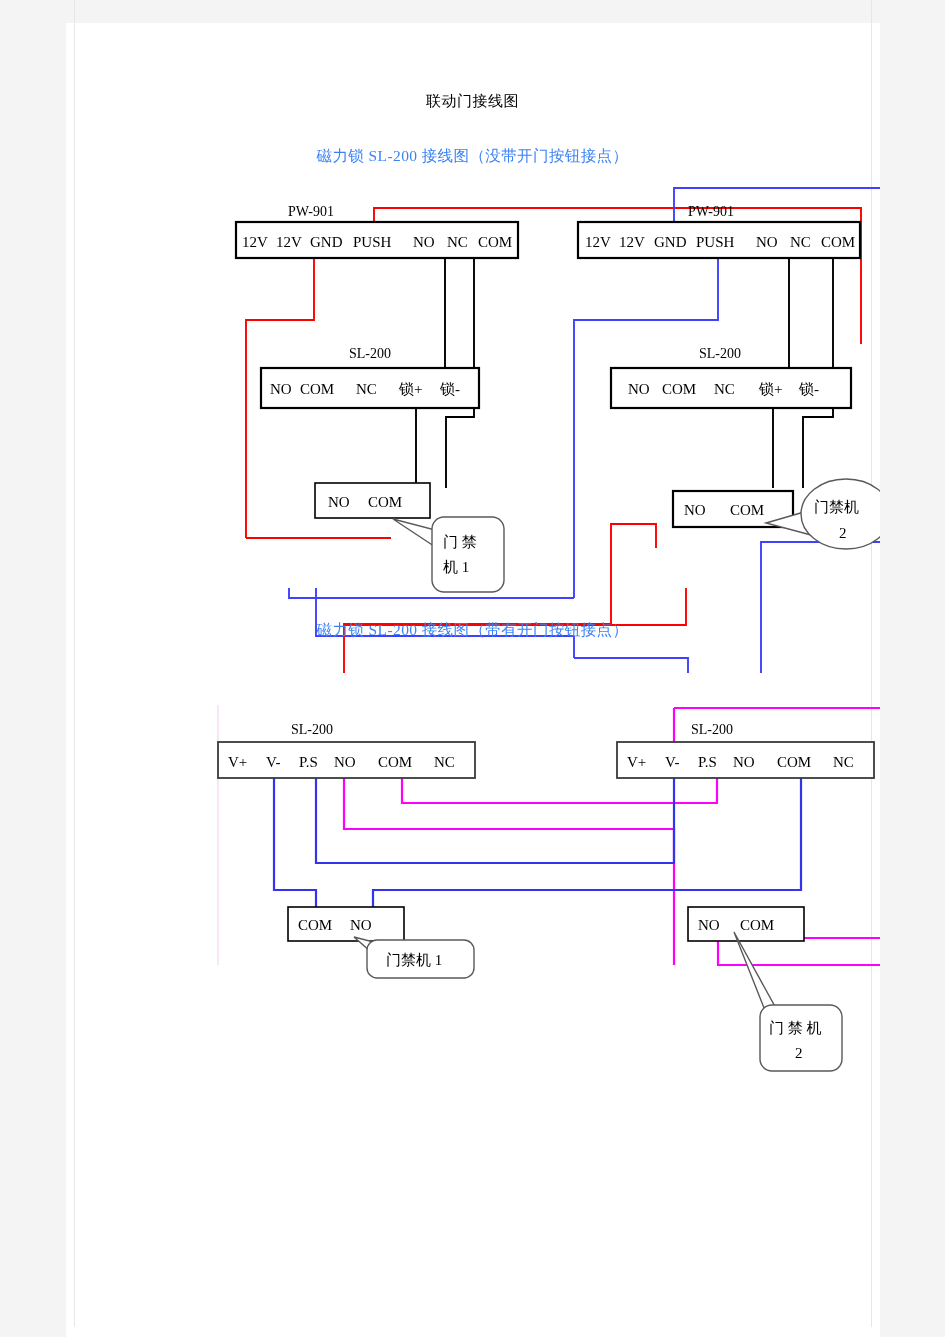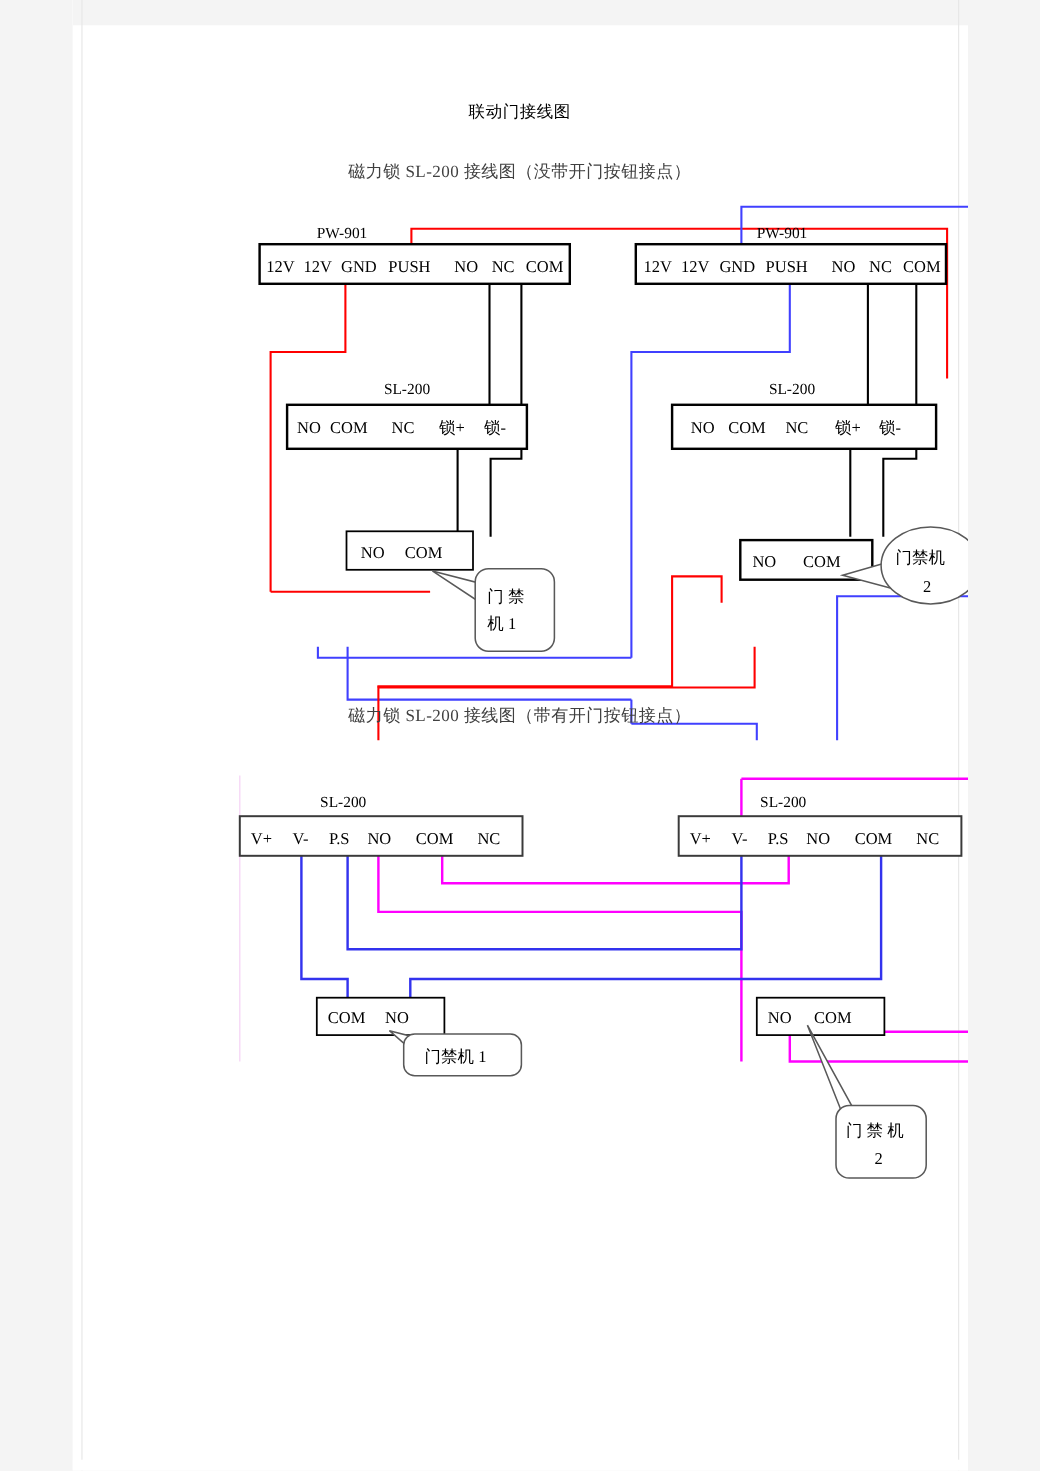--- a/index.html
+++ b/index.html
@@ -45,27 +45,27 @@
     text-align: center;
     font-size: 15px;
     color: #000;
     letter-spacing: 0.5px;
   }
   .section-title {
     position: absolute;
     left: 0; right: 0;
     text-align: center;
     font-size: 15.5px;
-    color: #404040;
+    color: #3b82f6;
     letter-spacing: 0.4px;
   }
 
   #t-main     { top: 92px; }
   #t-sec1     { top: 146px; }
-  #t-sec2     { top: 640px; }
+  #t-sec2     { top: 620px; }
 
   svg.diagram {
     position: absolute;
     left: 0;
     top: 0;
     overflow: visible;
   }
   .wire       { fill: none; stroke-width: 1.9; }
   .wire-black { stroke: #000000; }
   .wire-red   { stroke: #ff0000; }

